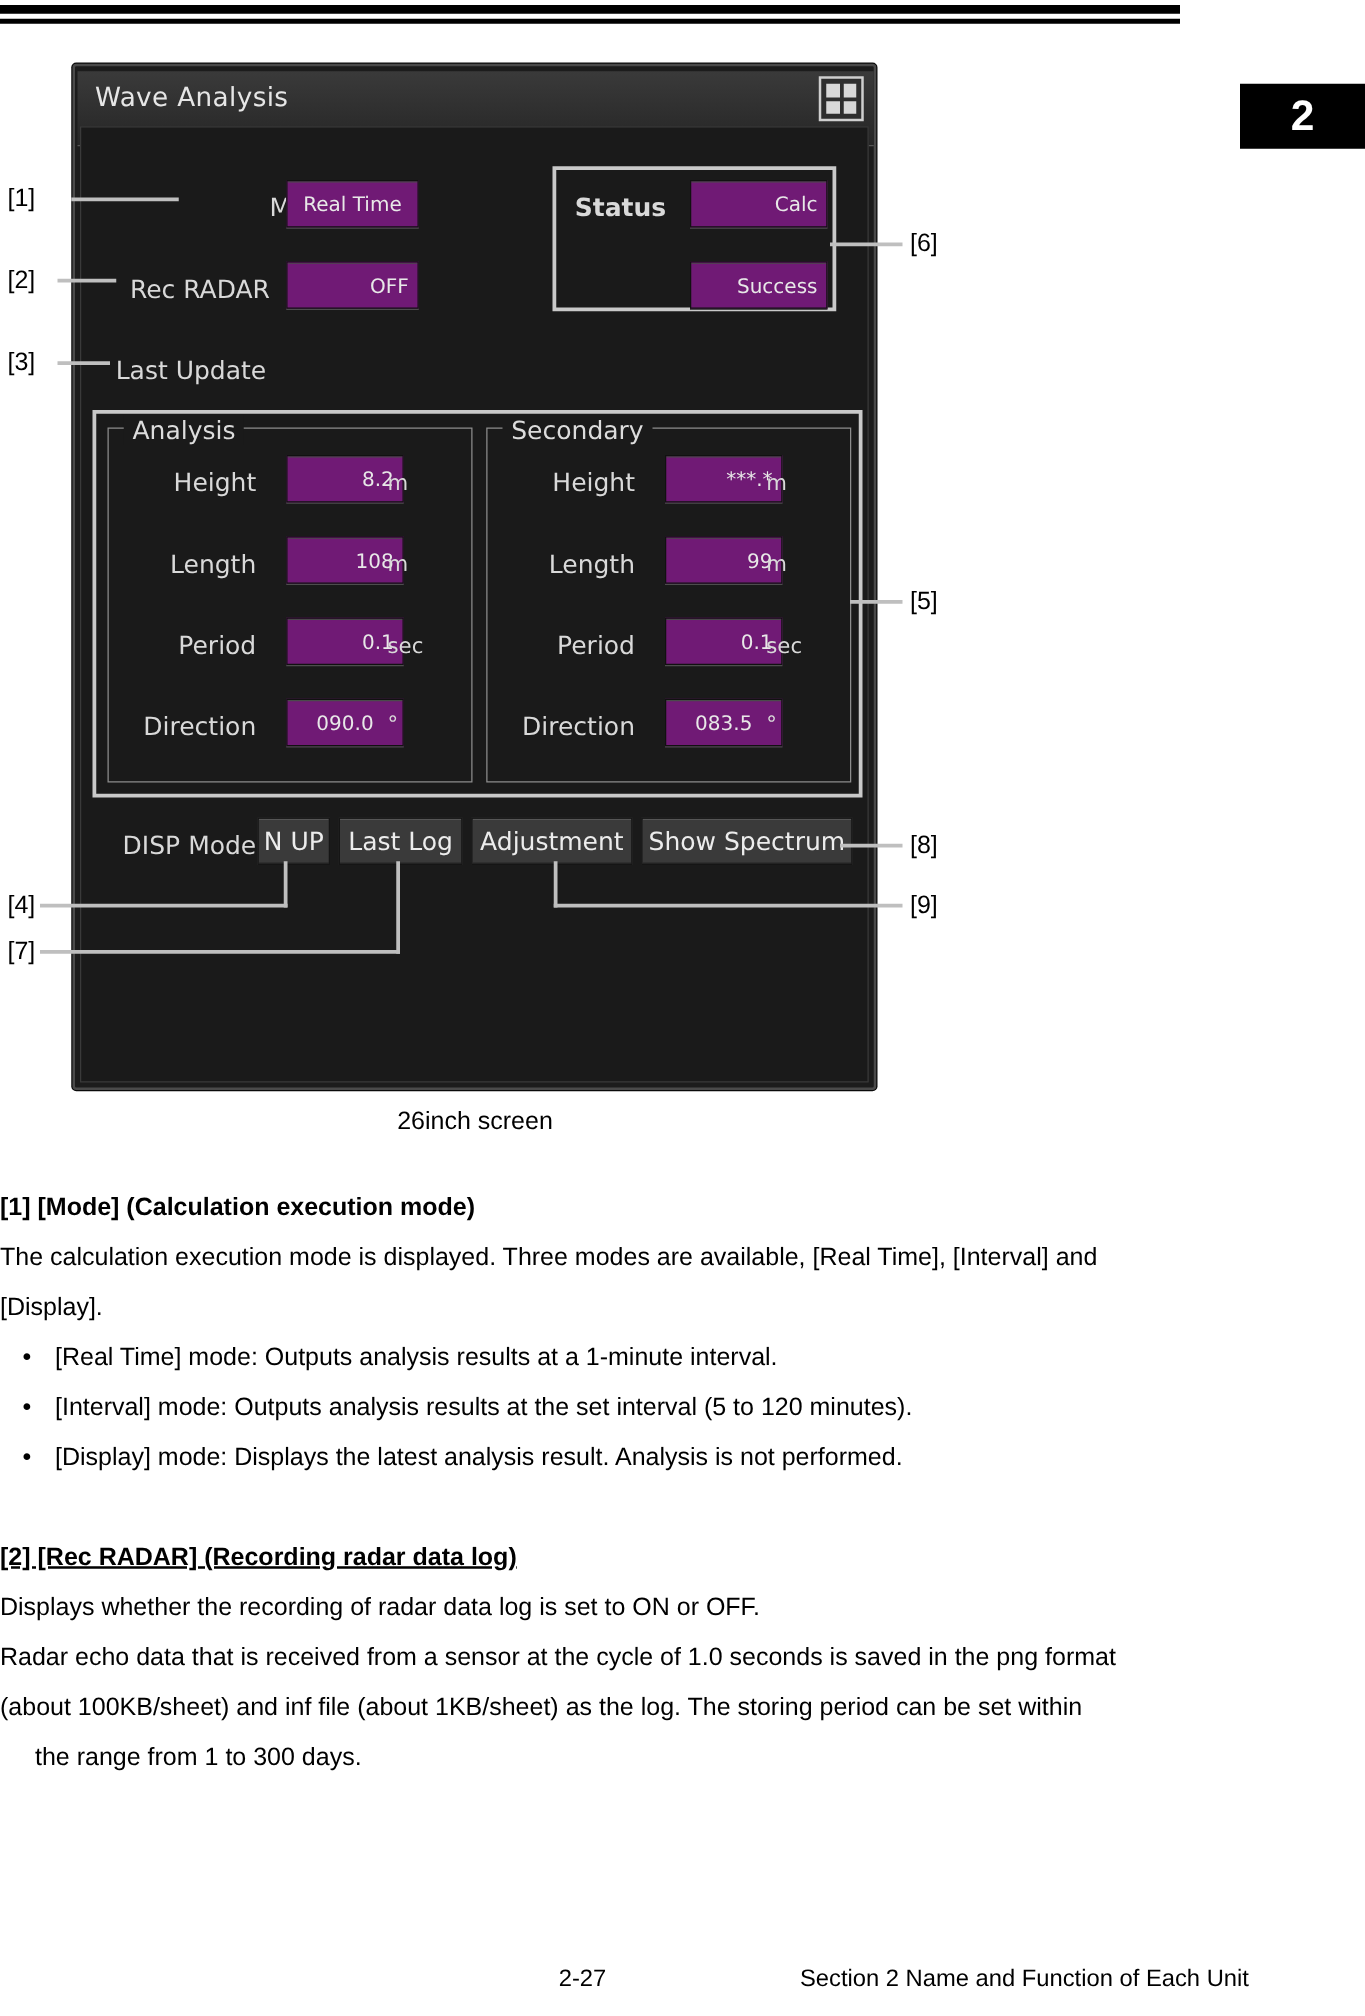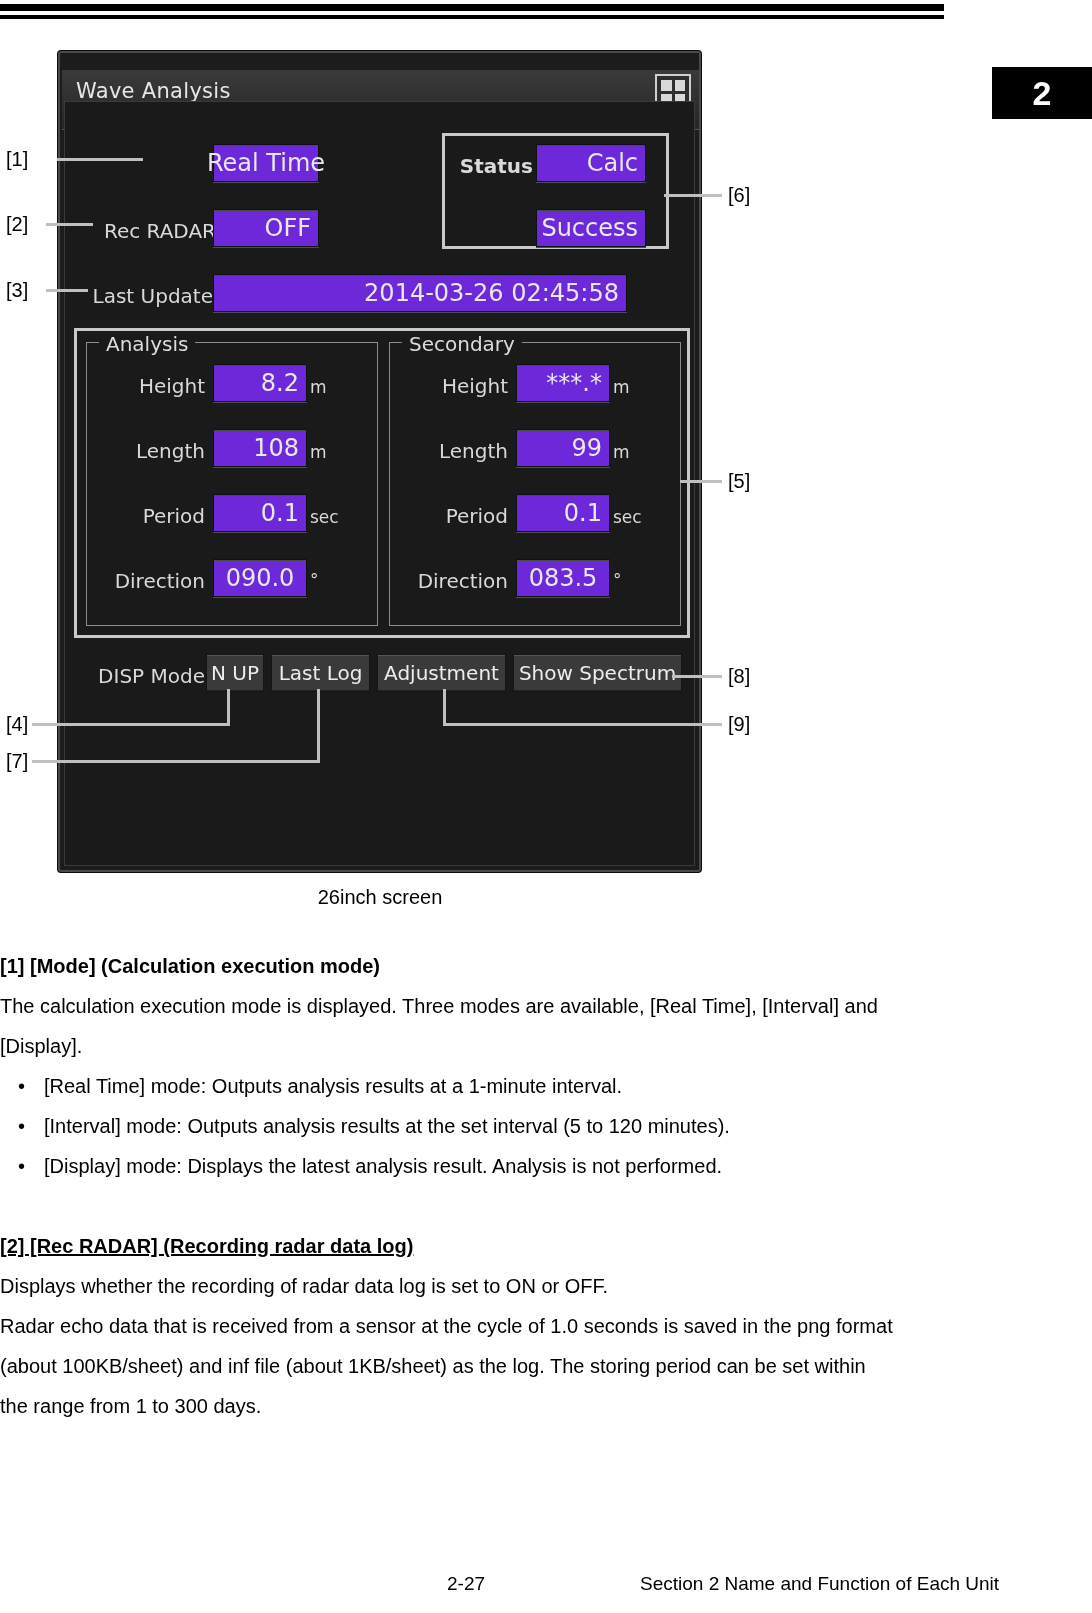--- a/index.html
+++ b/index.html
@@ -50,21 +50,21 @@
     width: 643px; height: 821px;
     background: #1c1c1c;
     border: 2px solid #4a4a4a;
     border-radius: 3px;
     box-sizing: border-box;
     box-shadow: 0 0 0 1px #0a0a0a;
     font-family: "DejaVu Sans", sans-serif;
   }
   .panel-titlebar {
     position: absolute;
-    left: 2px; top: 17px;
+    left: 2px; top: 4px;
     width: 637px; height: 60px;
     background: linear-gradient(#3a3a3a, #262626);
     border-bottom: 1px solid #555;
     box-sizing: border-box;
   }
   .panel-title {
     position: absolute;
     left: 14px; top: 9px;
     font-size: 21px;
     color: #e6e6e6;
@@ -99,29 +99,30 @@
   
   .lbl {
     position: absolute;
     color: #d9d9d9;
     font-size: 20px;
     white-space: nowrap;
     text-align: right;
   }
   .fld {
     position: absolute;
-    background: #6d28d9;
+    background: #701a75;
     border: 1px solid #111;
     box-shadow: inset 0 1px 0 #4a4a4a, 0 1px 0 #4d4d4d;
     box-sizing: border-box;
     color: #e8e8e8;
-    font-size: 24px;
+    font-size: 16px;
     display: flex;
     align-items: center;
     white-space: nowrap;
+    margin-left: 16px;
   }
   .fld.right { justify-content: flex-end; padding-right: 7px; }
   .fld.center { justify-content: center; }
   .unit {
     position: absolute;
     color: #d9d9d9;
     font-size: 17px;
     white-space: nowrap;
   }
 
@@ -256,21 +257,20 @@
 
   <div class="panel-body">
 
     <div class="lbl" style="left:85px; top:52px; width:120px;">Mode</div>
     <div class="fld center" style="left:148px; top:42px; width:106px; height:38px;">Real Time</div>
 
     <div class="lbl" style="left:31px; top:117px; width:120px;">Rec RADAR</div>
     <div class="fld right" style="left:148px; top:107px; width:106px; height:38px;">OFF</div>
 
     <div class="lbl" style="left:24px; top:182px; width:124px;">Last Update</div>
-    <div class="fld right" style="left:148px; top:172px; width:414px; height:38px;">2014-03-26 02:45:58</div>
 
     <div class="status-box" style="left:377px; top:31px; width:227px; height:116px;"></div>
     <div class="lbl" style="left:388px; top:52px; width:80px;font-weight:bold;">Status</div>
     <div class="fld right" style="left:471px; top:42px; width:110px; height:38px;">Calc</div>
     <div class="fld right" style="left:471px; top:107px; width:110px; height:38px;">Success</div>
 
     <div class="ps-outer" style="left:9px; top:226px; width:616px; height:310px;"></div>
 
     <div class="group" style="left:21px; top:240px; width:292px; height:284px;"></div>
     <div class="group-legend" style="left:34px; top:230px;">Analysis</div>
@@ -365,16 +365,16 @@
 </div>
 <div class="bullet-row" style="top:1146px;">
   <span class="bullet-dot">•</span>
   <span class="bullet-txt">[Display] mode: Displays the latest analysis result. Analysis is not performed.</span>
 </div>
 
 <div class="body-text heading" style="top:1226px;text-decoration:underline;">[2] [Rec RADAR] (Recording radar data log)</div>
 <div class="body-text" style="top:1266px;">Displays whether the recording of radar data log is set to ON or OFF.</div>
 <div class="body-text" style="top:1306px;">Radar echo data that is received from a sensor at the cycle of 1.0 seconds is saved in the png format</div>
 <div class="body-text" style="top:1346px;">(about 100KB/sheet) and inf file (about 1KB/sheet) as the log. The storing period can be set within</div>
-<div class="body-text" style="top:1386px;">the range from 1 to 300 days.</div>
+<div class="body-text" style="top:1386px;padding-left:28px;">the range from 1 to 300 days.</div>
 
 <div class="footer-page">2-27</div>
 <div class="footer-section">Section 2   Name and Function of Each Unit</div>
 
 </body></html>

